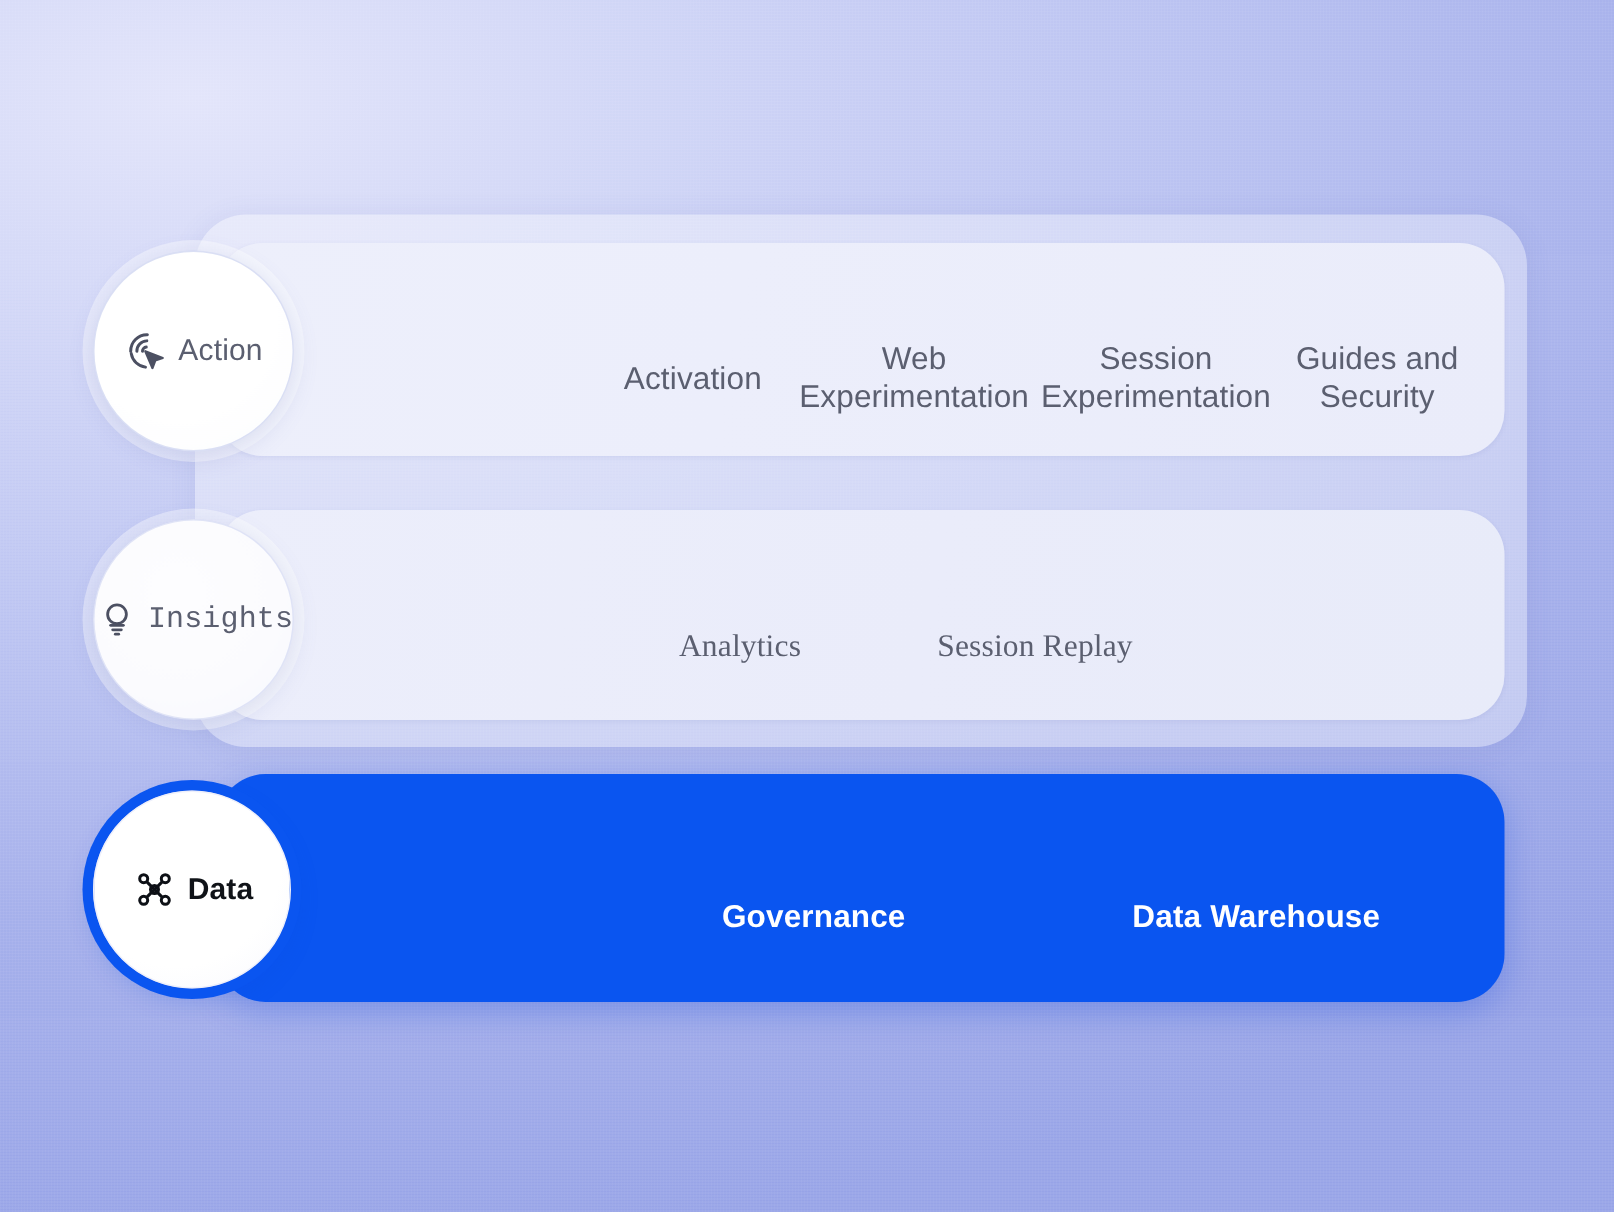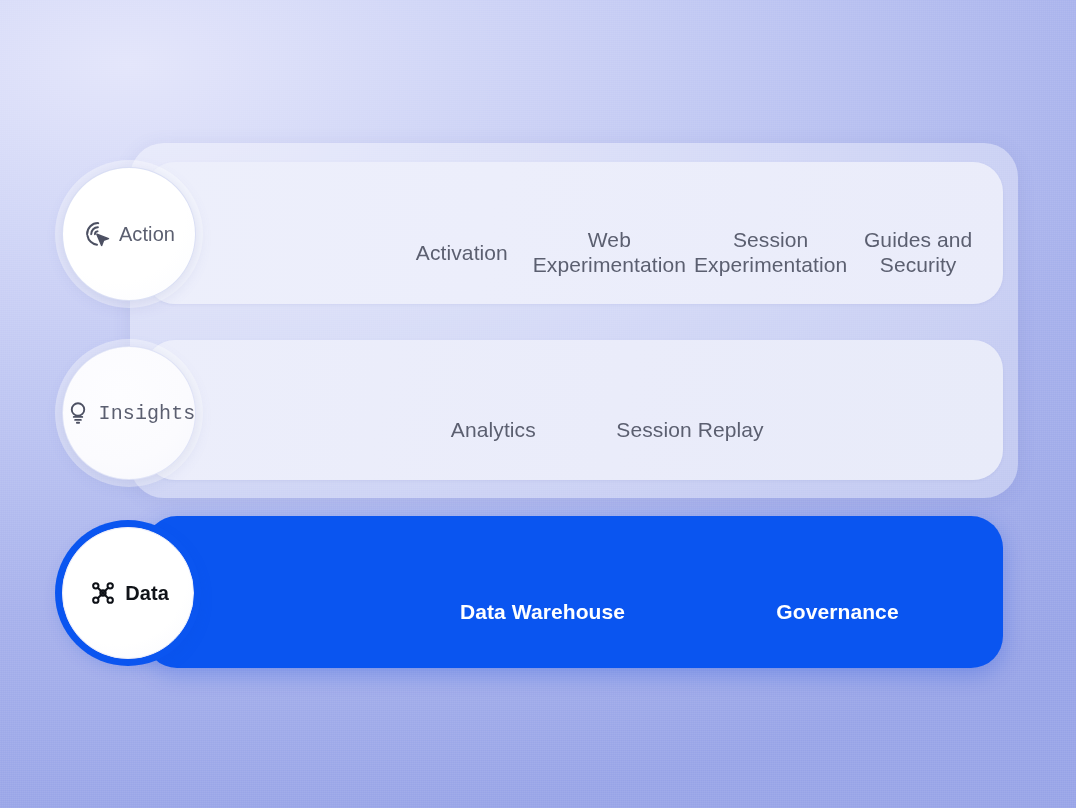--- a/index.html
+++ b/index.html
@@ -91,20 +91,21 @@
     align-items: center;
     margin-top: 40px;
   }
   #items-action {
     left: 250px;
     right: 18px;
   }
   #items-insights {
     left: 250px;
     right: 18px;
+    font-family: Liberation Serif, serif;
   }
   #items-data {
     left: 250px;
     right: 18px;
   }
 
   .item {
     flex: 1 1 0;
     text-align: center;
     line-height: 1.18;
@@ -225,22 +226,22 @@
       <path d="M8.6 15.1h6.8"></path>
       <path d="M9.7 17.5h4.6"></path>
       <path d="M11.1 19.8h1.8"></path>
     </svg>
   </span>
   <span class="badge-label">Insights</span>
 </div>
 
 <div id="row-data" class="row-bar">
   <div id="items-data" class="items">
+    <div class="item item-white">Governance</div>
     <div class="item item-white">Data Warehouse</div>
-    <div class="item item-white">Governance</div>
   </div>
 </div>
 
 <div id="badge-data" class="badge">
   <span class="badge-icon">
     <svg width="32" height="32" viewBox="0 0 24 24" fill="none" stroke="#0d1016" stroke-width="1.5">
       <line x1="8.3" y1="8.3" x2="15.7" y2="15.7"></line>
       <line x1="15.7" y1="8.3" x2="8.3" y2="15.7"></line>
       <circle cx="12" cy="12" r="2.0" fill="none"></circle>
       <circle cx="6.6" cy="6.6" r="2.0" fill="none"></circle>

